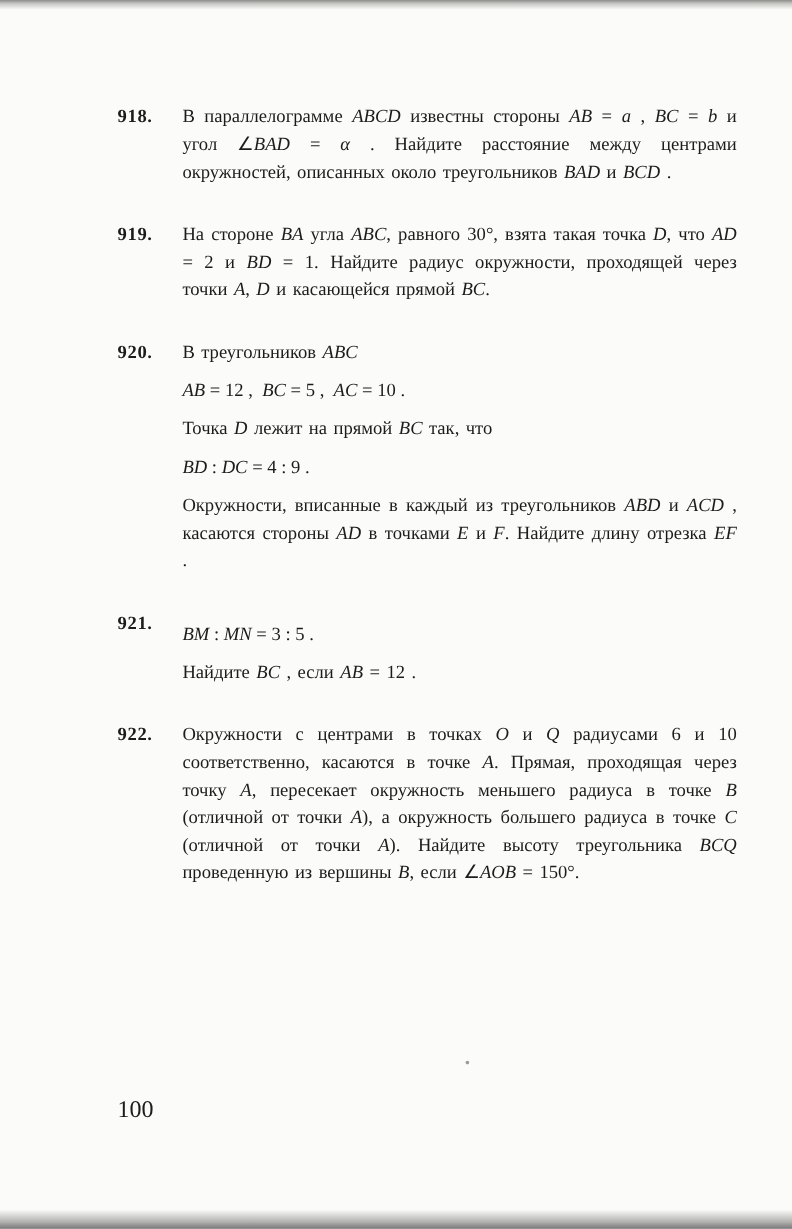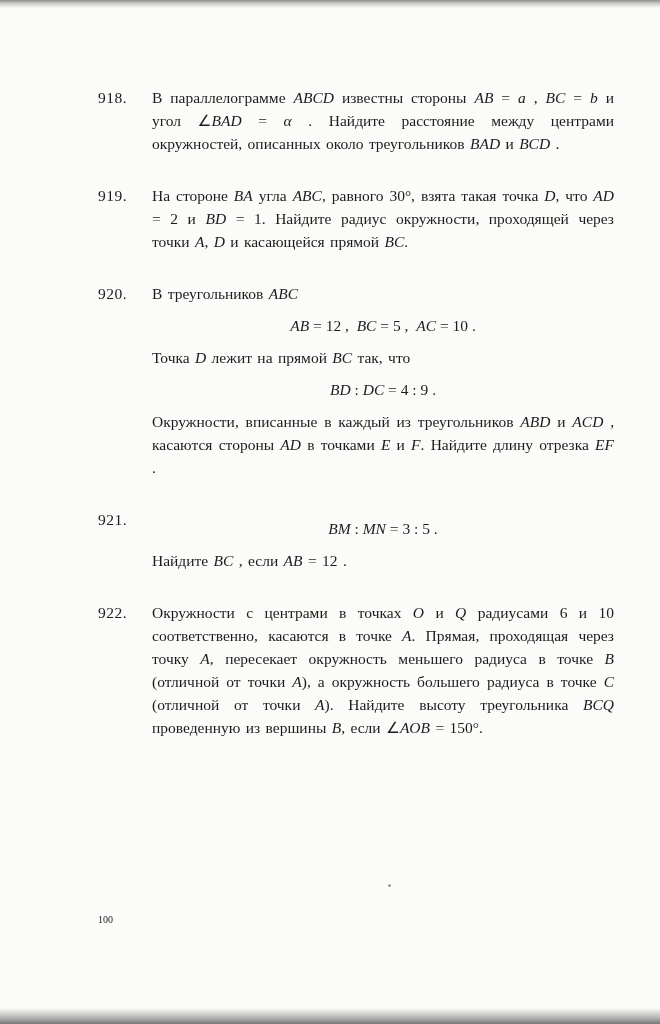--- a/index.html
+++ b/index.html
@@ -40,43 +40,43 @@
     line-height: 23px;
   }
   .problem {
     display: flex;
     margin-bottom: 26px;
   }
   .num {
     flex: 0 0 54px;
     width: 54px;
     letter-spacing: 0.5px;
+    font-weight: bold;
   }
   .pbody {
     flex: 1 1 auto;
     min-width: 0;
     font-family: Liberation Serif, serif;
   }
   .para {
     text-align: justify;
     word-spacing: 1.5px;
     margin: 0 0 3px 0;
   }
   .formula {
-    text-align: center;
     margin: 9px 0 9px 0;
   }
   i {
     font-style: italic;
   }
   .page-number {
     position: absolute;
     left: 98px;
     top: 914px;
-    font-size: 10px;
+    font-size: 20px;
   }
   .speck {
     position: absolute;
     left: 388px;
     top: 884px;
     width: 3px;
     height: 3px;
     border-radius: 50%;
     background: #9a9a96;
   }

